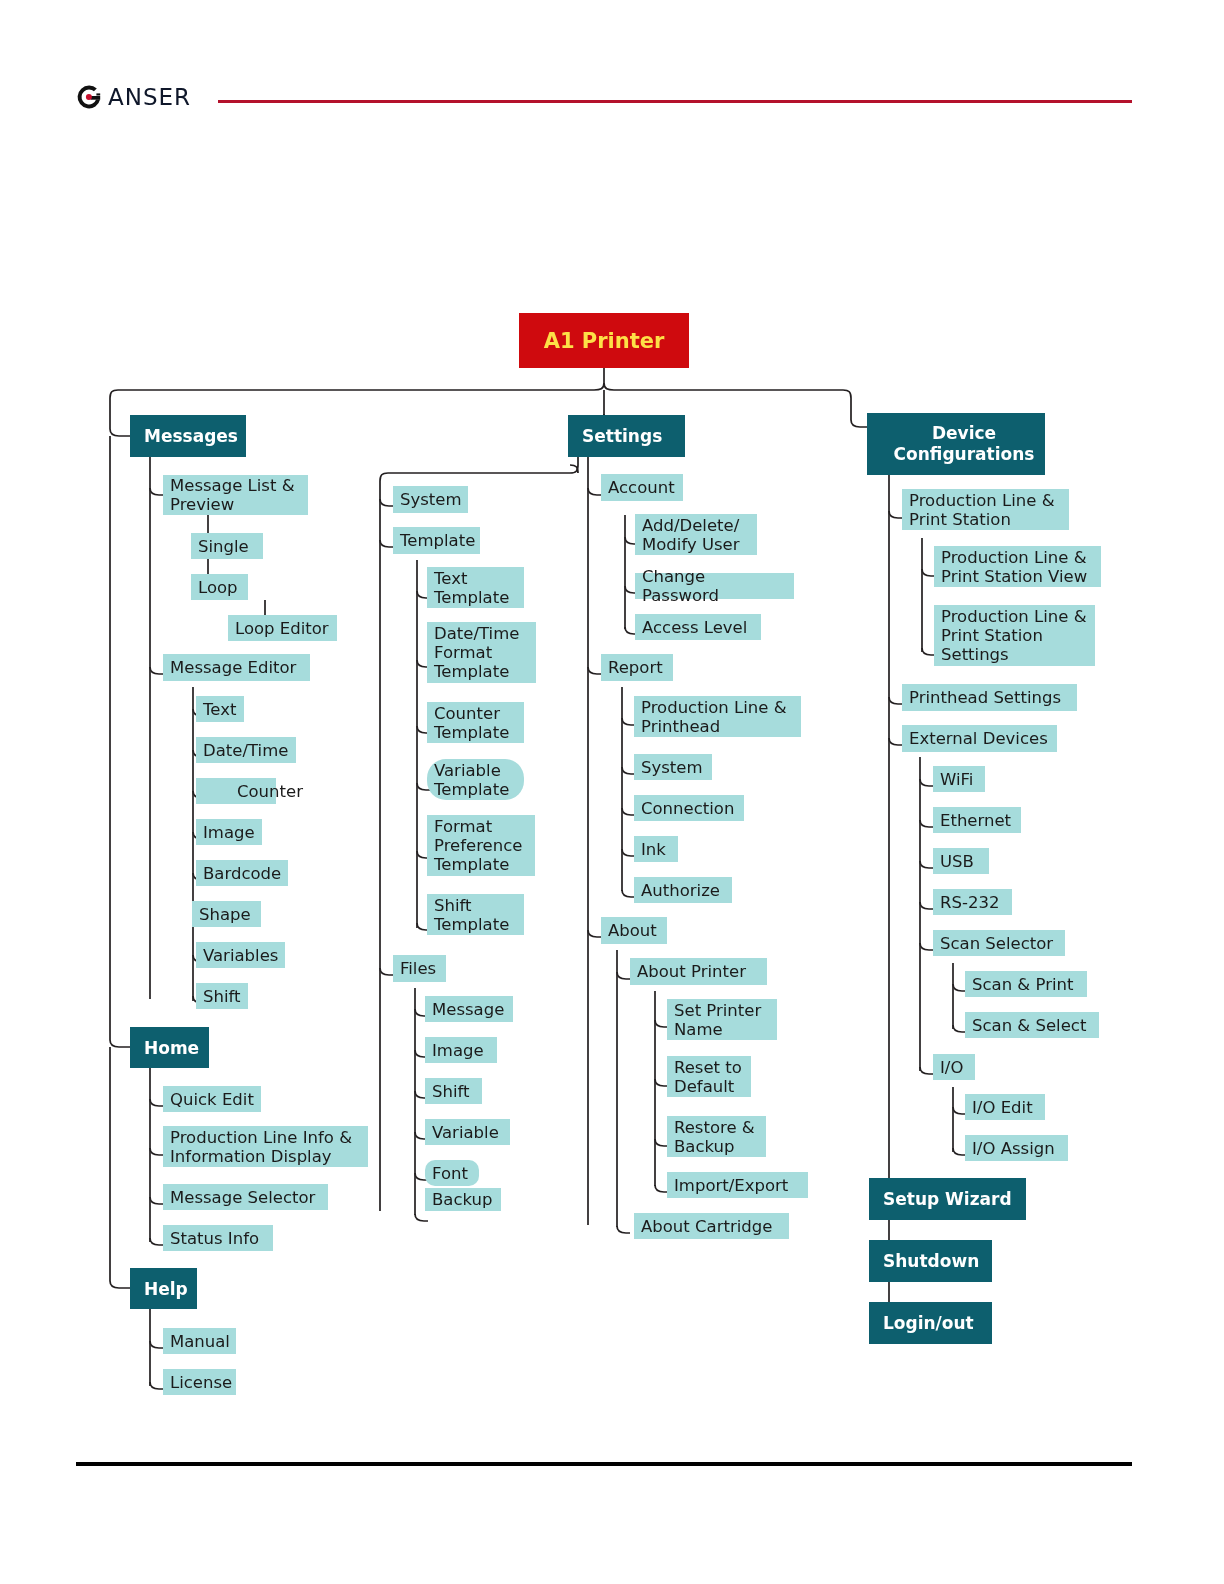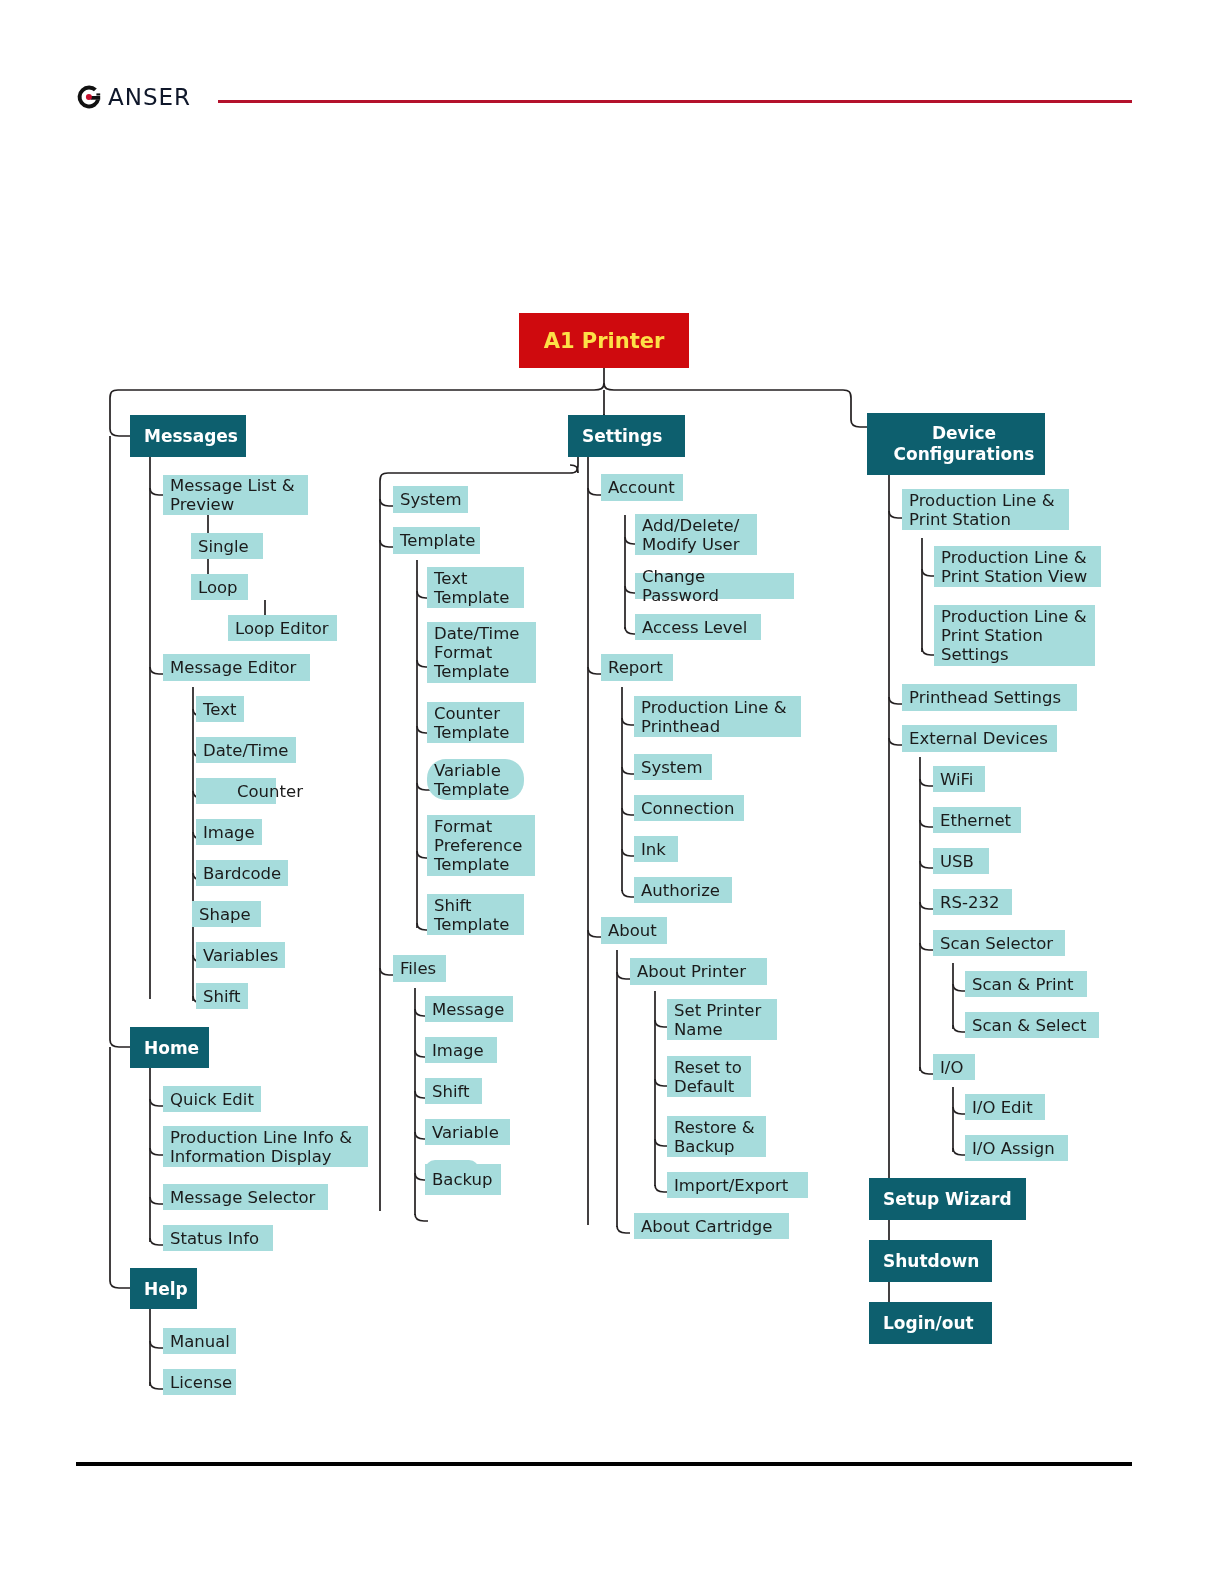--- a/index.html
+++ b/index.html
@@ -306,21 +306,21 @@
   </div>
   <div class="node lvl-sub" style="left:425px;top:1078px;width:57px;height:26px;">
     <span>Shift</span>
   </div>
   <div class="node lvl-sub" style="left:425px;top:1119px;width:85px;height:26px;">
     <span>Variable</span>
   </div>
   <div class="node lvl-sub" style="left:425px;top:1160px;width:54px;height:26px;border-radius:10px;">
     <span>Font</span>
   </div>
-  <div class="node lvl-sub" style="left:425px;top:1164px;width:76px;height:31px;">
+  <div class="node lvl-sub" style="left:425px;top:1188px;width:76px;height:23px;">
     <span>Backup</span>
   </div>
 
   <div class="node lvl-sub" style="left:601px;top:474px;width:82px;height:27px;">
     <span>Account</span>
   </div>
 
   <div class="node lvl-sub" style="left:635px;top:514px;width:122px;height:41px;line-height:19px;">
     <span>Add/Delete/ Modify User</span>
   </div>

